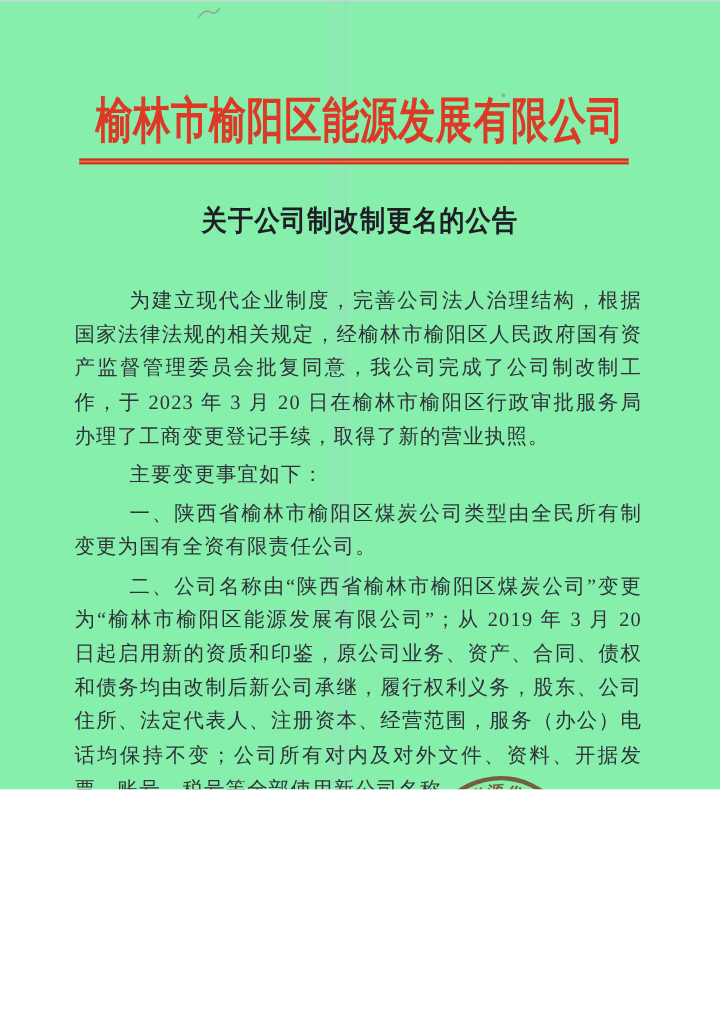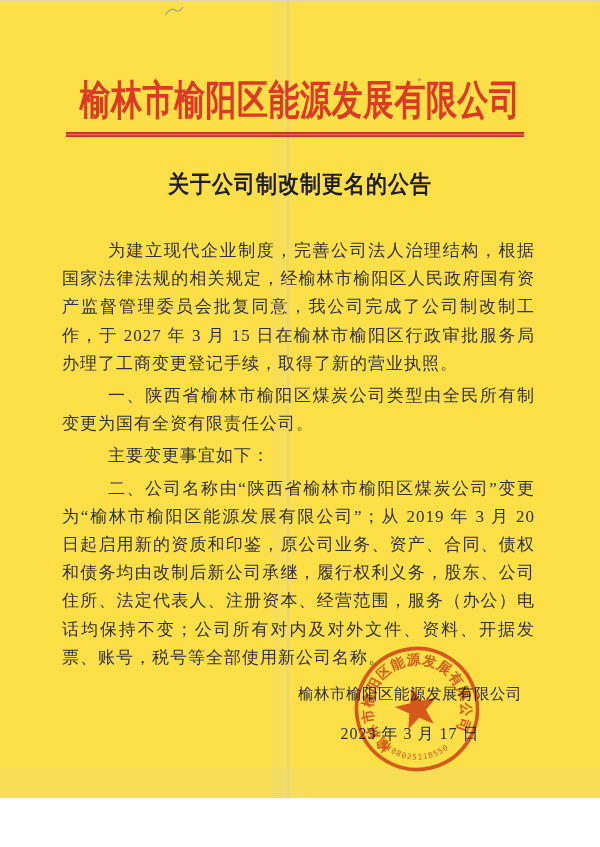--- a/index.html
+++ b/index.html
@@ -1,18 +1,18 @@
 <!DOCTYPE html>
 <html><head>
 <meta charset="utf-8">
 <style>
   html,body{margin:0;padding:0;background:#ffffff;}
   .page{
-    position:relative;width:600px;height:798px;overflow:hidden;
-    background:#fde047;
+    position:relative;width:600px;height:658px;overflow:hidden;
+    background:#86efac;
     font-family:"Liberation Serif","DejaVu Serif",serif;
   }
   
   .scan-top-edge{position:absolute;left:0;top:0;width:600px;height:2px;
     background:linear-gradient(to bottom,#d3d3db,rgba(255,255,255,0));}
   .scan-streak{position:absolute;top:0;left:272px;width:20px;height:847px;
     background:rgba(196,204,228,0.10);}
   .scan-streak-line{position:absolute;top:0;left:287px;width:2px;height:847px;
     background:rgba(180,190,218,0.18);}
   .scan-bottom-band{position:absolute;left:0;top:768px;width:600px;height:34px;
@@ -74,23 +74,23 @@
   </svg>
   <div class="scan-speck"></div>
 
   <div class="letterhead">榆林市榆阳区能源发展有限公司</div>
 
   <div class="red-rule"></div>
 
   <div class="doc-title">关于公司制改制更名的公告</div>
 
   <div class="body-text">
-    <p>为建立现代企业制度，完善公司法人治理结构，根据国家法律法规的相关规定，经榆林市榆阳区人民政府国有资产监督管理委员会批复同意，我公司完成了公司制改制工作，于 2027 年 3 月 15 日在榆林市榆阳区行政审批服务局办理了工商变更登记手续，取得了新的营业执照。</p>
+    <p>为建立现代企业制度，完善公司法人治理结构，根据国家法律法规的相关规定，经榆林市榆阳区人民政府国有资产监督管理委员会批复同意，我公司完成了公司制改制工作，于 2023 年 3 月 20 日在榆林市榆阳区行政审批服务局办理了工商变更登记手续，取得了新的营业执照。</p>
+    <p>主要变更事宜如下：</p>
     <p>一、陕西省榆林市榆阳区煤炭公司类型由全民所有制变更为国有全资有限责任公司。</p>
-    <p>主要变更事宜如下：</p>
     <p>二、公司名称由“陕西省榆林市榆阳区煤炭公司”变更为“榆林市榆阳区能源发展有限公司”；从 2019 年 3 月 20 日起启用新的资质和印鉴，原公司业务、资产、合同、债权和债务均由改制后新公司承继，履行权利义务，股东、公司住所、法定代表人、注册资本、经营范围，服务（办公）电话均保持不变；公司所有对内及对外文件、资料、开据发票、账号，税号等全部使用新公司名称。</p>
   </div>
 
   <div class="signature">
     <div class="sig-company">榆林市榆阳区能源发展有限公司</div>
     <div class="sig-date">2023 年 3 月 17 日</div>
   </div>
 
   <svg class="seal" viewBox="0 0 126 126">
     <defs>

